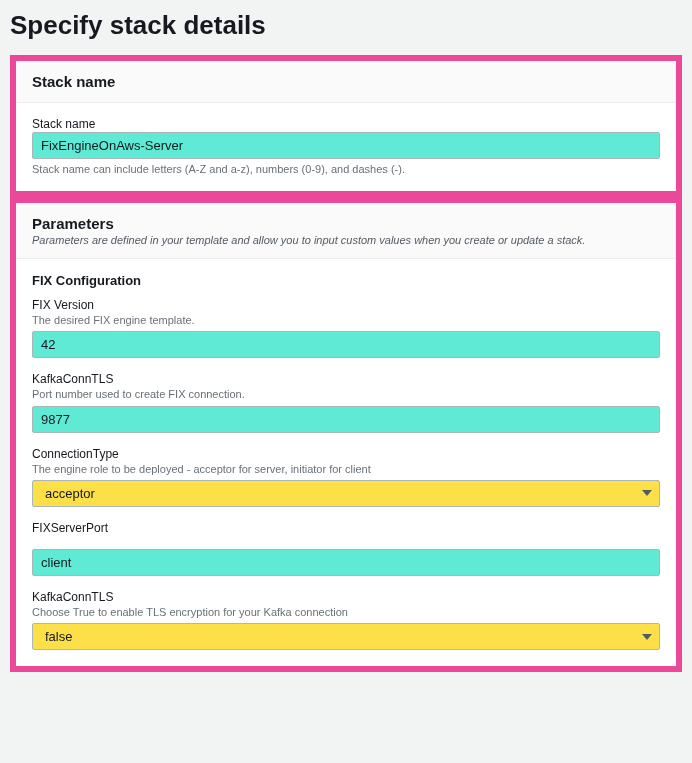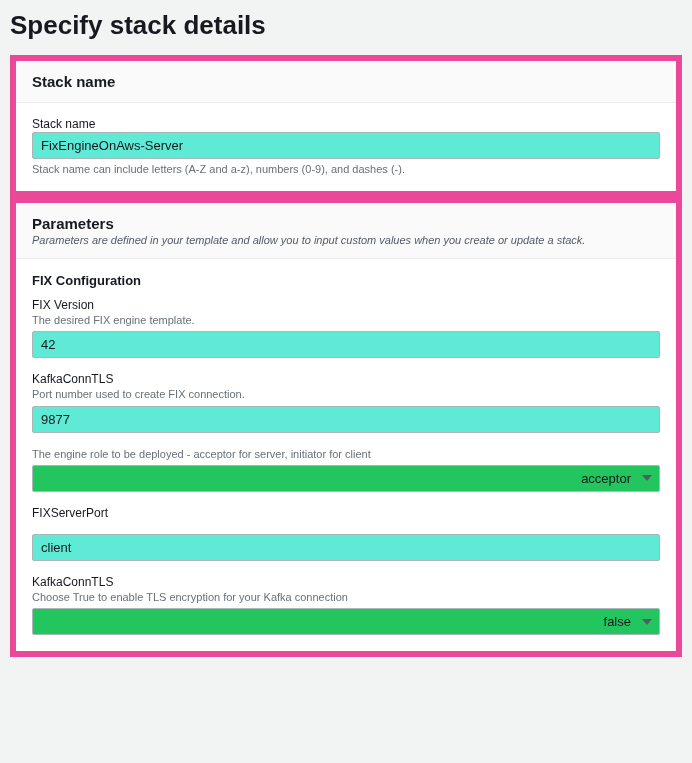--- a/index.html
+++ b/index.html
@@ -79,28 +79,28 @@
       background: #5eead4;
       color: #16191f;
       font-family: inherit;
     }
     .select-wrap {
       position: relative;
       width: 100%;
     }
     .select-control {
       width: 100%;
-      padding: 5px 28px 5px 0;
+      padding: 5px 28px 5px 12px;
       font-size: 13px;
       border: 1px solid #aab7b8;
       border-radius: 2px;
-      background: #22c55e;
+      background: #fde047;
       color: #16191f;
       cursor: pointer;
-      text-align: right;
+      text-align: left;
       font-family: inherit;
     }
     .select-caret {
       position: absolute;
       right: 8px;
       top: 50%;
       transform: translateY(-50%);
       pointer-events: none;
     }
     .select-caret svg {
@@ -139,20 +139,21 @@
       <input type="text" value="42" style="">
     </div>
 
     <div class="field">
       <label class="field-label">KafkaConnTLS</label>
       <div class="field-desc">Port number used to create FIX connection.</div>
       <input type="text" value="9877" style="">
     </div>
 
     <div class="field">
+      <label class="field-label">ConnectionType</label>
       <div class="field-desc">The engine role to be deployed - acceptor for server, initiator for client</div>
       <div class="select-wrap">
         <button type="button" class="select-control">acceptor</button>
         <span class="select-caret">
           <svg width="10" height="6" viewBox="0 0 10 6">
               <path d="M0 0 L5 6 L10 0 Z" fill="#545b64"></path>
             </svg>
         </span>
       </div>
     </div>

